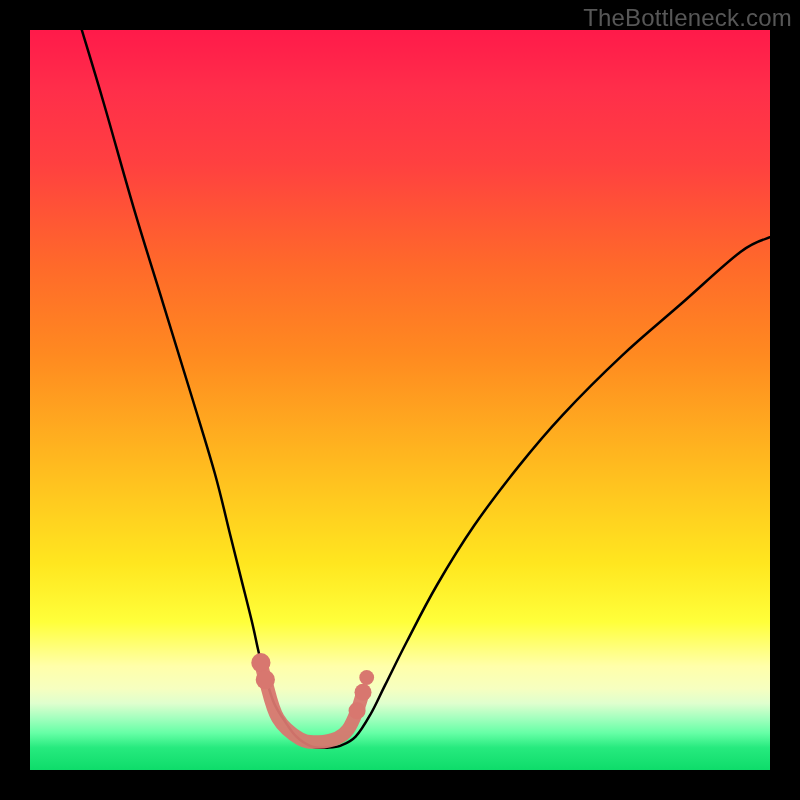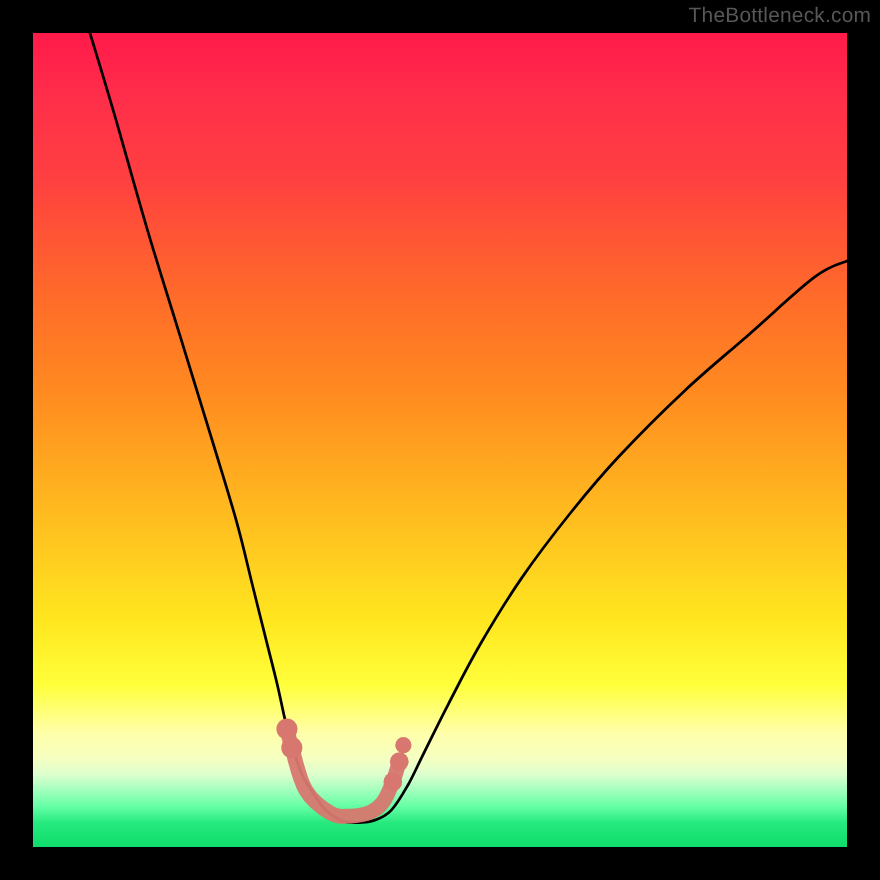--- a/index.html
+++ b/index.html
@@ -42,21 +42,21 @@
     position: absolute;
     inset: 0;
     width: 100%;
     height: 100%;
   }
   .watermark {
     position: absolute;
     top: 4px;
     right: 8px;
     font-family: Arial, Helvetica, sans-serif;
-    font-size: 19px;
+    font-size: 24px;
     color: #575757;
     letter-spacing: 0.2px;
     user-select: none;
   }
 </style>
 </head>
 <body>
 
 <div class="container">
   <div class="plot-area">

